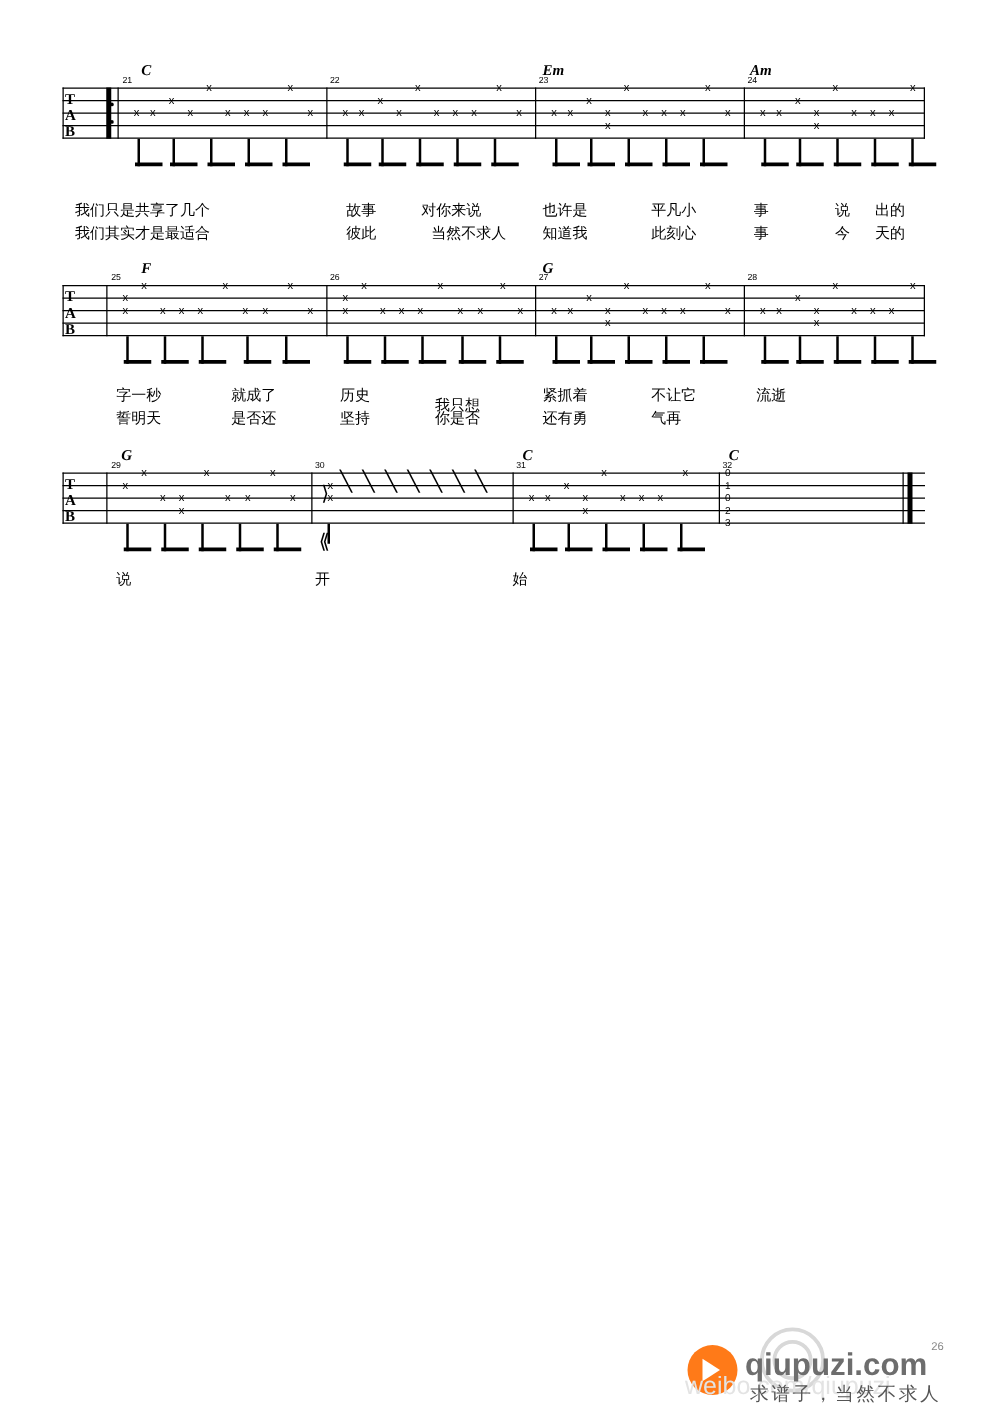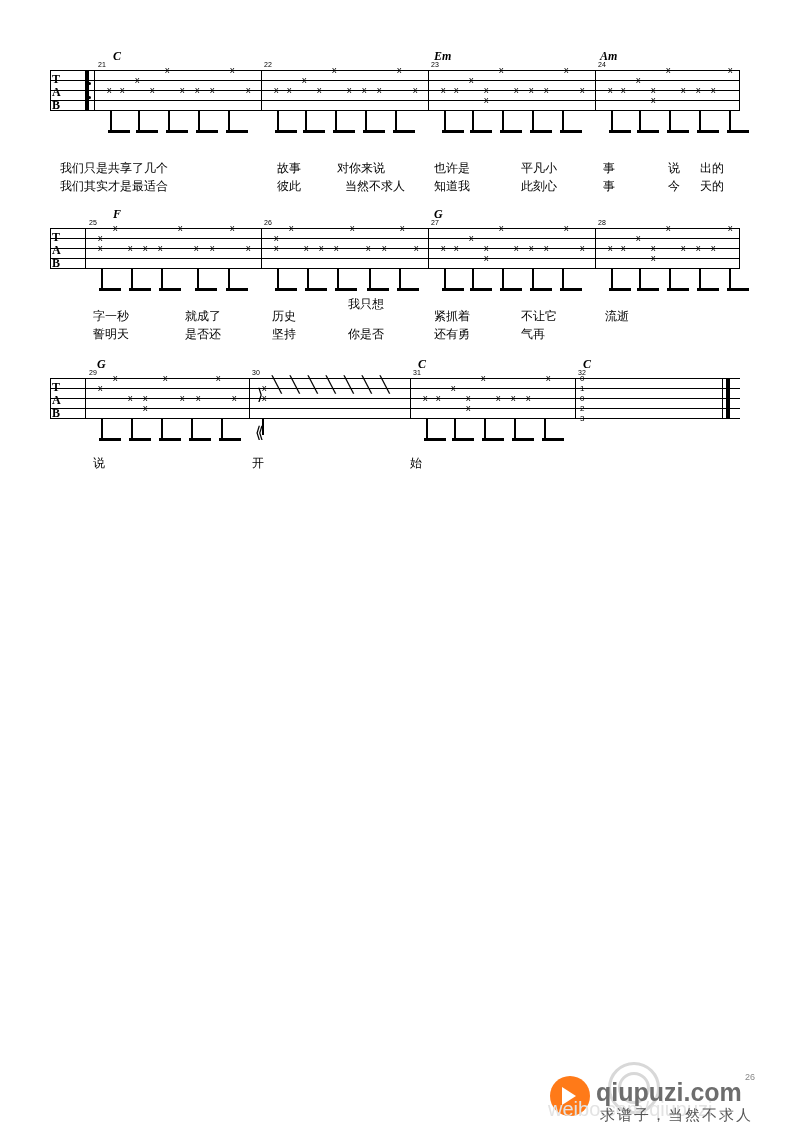--- a/index.html
+++ b/index.html
@@ -312,21 +312,21 @@
     <div class="beam" style="left:587px;top:60px;width:22px;"></div>
     <div class="beam" style="left:617px;top:60px;width:22px;"></div>
     <div class="beam" style="left:647px;top:60px;width:22px;"></div>
     <div class="beam" style="left:677px;top:60px;width:22px;"></div>
   </div>
 
   <div>
     <div class="lyric" style="left:93px;top:308px;">字一秒</div>
     <div class="lyric" style="left:185px;top:308px;">就成了</div>
     <div class="lyric" style="left:272px;top:308px;">历史</div>
-    <div class="lyric" style="left:348px;top:296px;">我只想</div>
+    <div class="lyric" style="left:348px;top:316px;">我只想</div>
     <div class="lyric" style="left:434px;top:308px;">紧抓着</div>
     <div class="lyric" style="left:521px;top:308px;">不让它</div>
     <div class="lyric" style="left:605px;top:308px;">流逝</div>
 
     <div class="lyric" style="left:93px;top:326px;">誓明天</div>
     <div class="lyric" style="left:185px;top:326px;">是否还</div>
     <div class="lyric" style="left:272px;top:326px;">坚持</div>
     <div class="lyric" style="left:348px;top:326px;">你是否</div>
     <div class="lyric" style="left:434px;top:326px;">还有勇</div>
     <div class="lyric" style="left:521px;top:326px;">气再</div>

